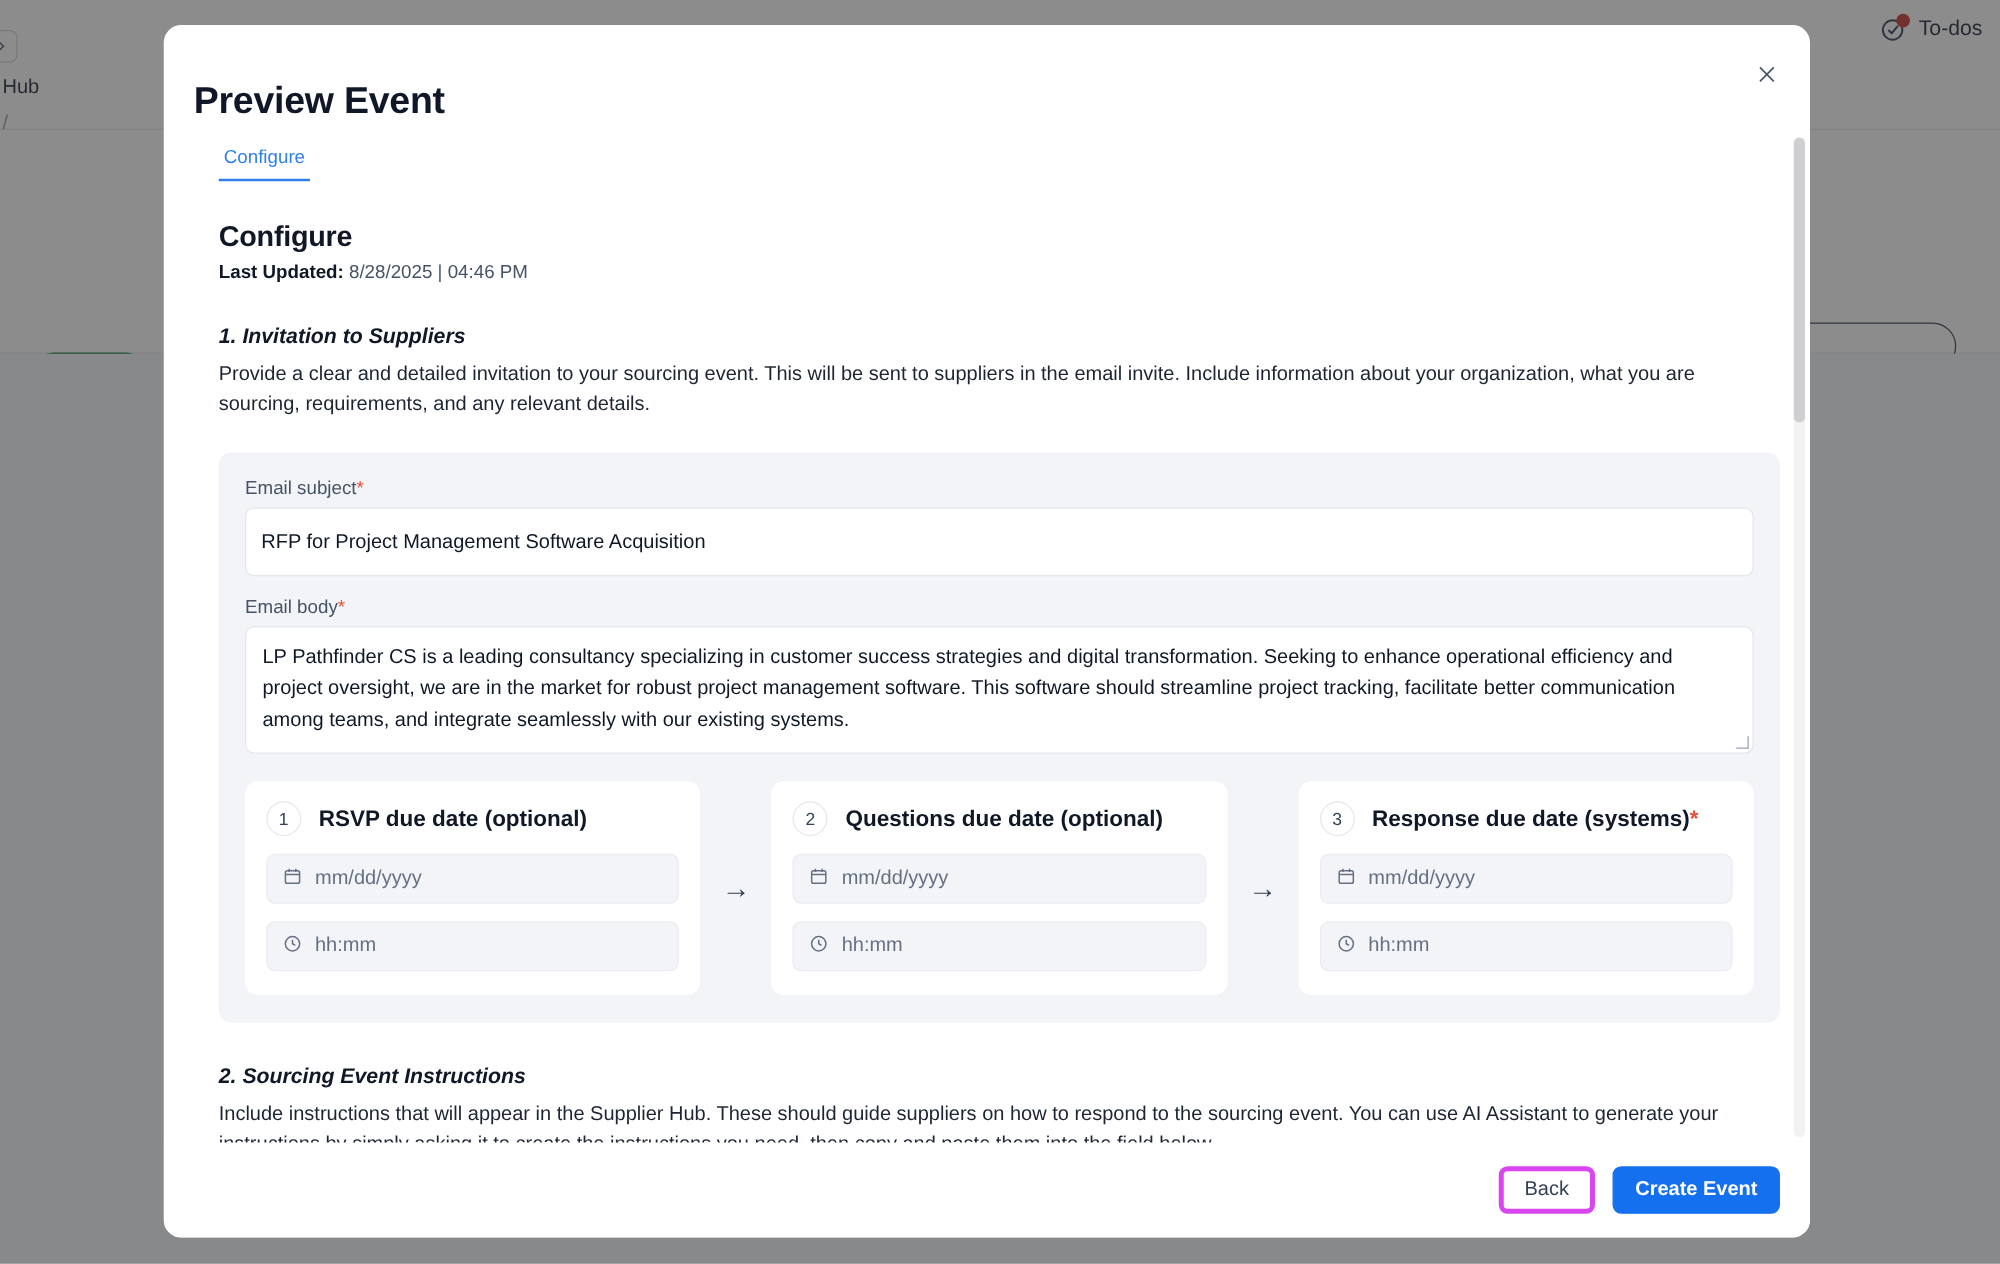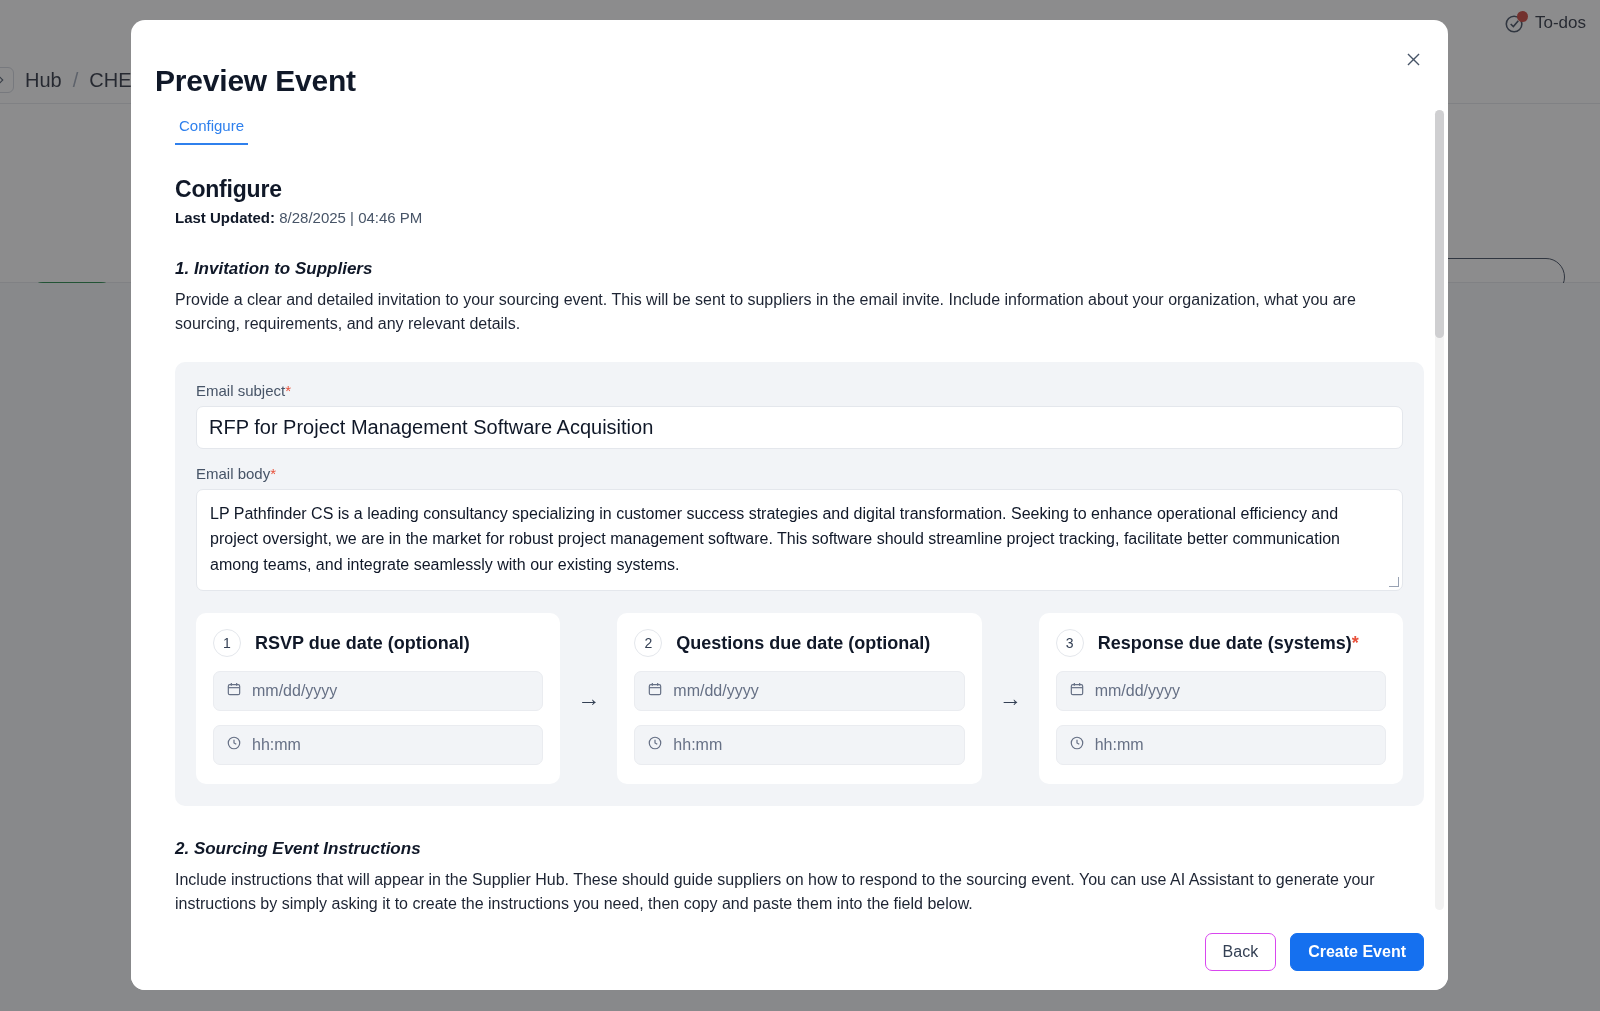--- a/index.html
+++ b/index.html
@@ -29,22 +29,22 @@
     position: absolute; right: -2px; top: -2px;
     width: 11px; height: 11px; border-radius: 50%;
     background: #c8372d;
   }
   .bg-breadcrumbbar {
     position: absolute; left: 0; top: 57px; width: 1600px; height: 47px;
     background: #ffffff; border-bottom: 1px solid #e4e7ec;
     display: flex; align-items: center;
   }
   .bg-crumbs {
-    display: flex; align-items: center; gap: 11px;
-    font-size: 20px; color: #1d2433; margin-left: 2px;
+    display: flex; gap: 11px;
+    font-size: 16px; color: #1d2433; margin-left: 2px; flex-direction: column;
   }
   .bg-crumb-home {
     width: 26px; height: 26px; border: 1px solid #d0d5dd; border-radius: 6px;
     display: flex; align-items: center; justify-content: center;
     margin-left: -14px;
   }
   .bg-crumb-sep { color: #98a2b3; }
   .bg-tabs {
     position: absolute; right: 0; top: 60px;
     display: flex; align-items: center; height: 42px;
@@ -148,23 +148,23 @@
     margin-top: 26px;
     background: #f2f4f7;
     border-radius: 10px;
     padding: 20px 21px 22px 21px;
   }
   .field-label {
     font-size: 15px; color: #475467; margin-bottom: 7px;
   }
   .req { color: #e8503a; }
   .text-input {
-    width: 100%; height: 43px;
+    width: 100%; height: 55px;
     background: #ffffff; border: 1px solid #e4e7ec; border-radius: 7px;
-    padding: 0 12px; font-size: 20px; color: #101828;
+    padding: 0 12px; font-size: 16px; color: #101828;
     font-family: "Liberation Sans", sans-serif;
     display: flex; align-items: center;
   }
   .textarea-input {
     width: 100%; min-height: 102px;
     background: #ffffff; border: 1px solid #e4e7ec; border-radius: 7px;
     padding: 11px 13px; font-size: 16px; line-height: 1.58; color: #101828;
     font-family: "Liberation Sans", sans-serif;
     position: relative;
   }
@@ -216,21 +216,21 @@
     background: #ffffff;
     display: flex; align-items: center; justify-content: flex-end;
     gap: 14px; padding-right: 24px;
   }
   .btn {
     height: 38px; border-radius: 7px; font-size: 16px;
     display: flex; align-items: center; justify-content: center;
     cursor: pointer; font-family: "Liberation Sans", sans-serif;
   }
   .btn-secondary {
-    background: #ffffff; border: 1px solid #d946ef; color: #344054;
+    background: #ffffff; border: 4px solid #d946ef; color: #344054;
     padding: 0 17px;
   }
   .btn-primary {
     background: #1570ef; border: 1px solid #1570ef; color: #ffffff;
     padding: 0 17px; font-weight: 700;
   }
 
   
   #modal-scrollbar {
     position: absolute; left: 1435px; top: 110px;

